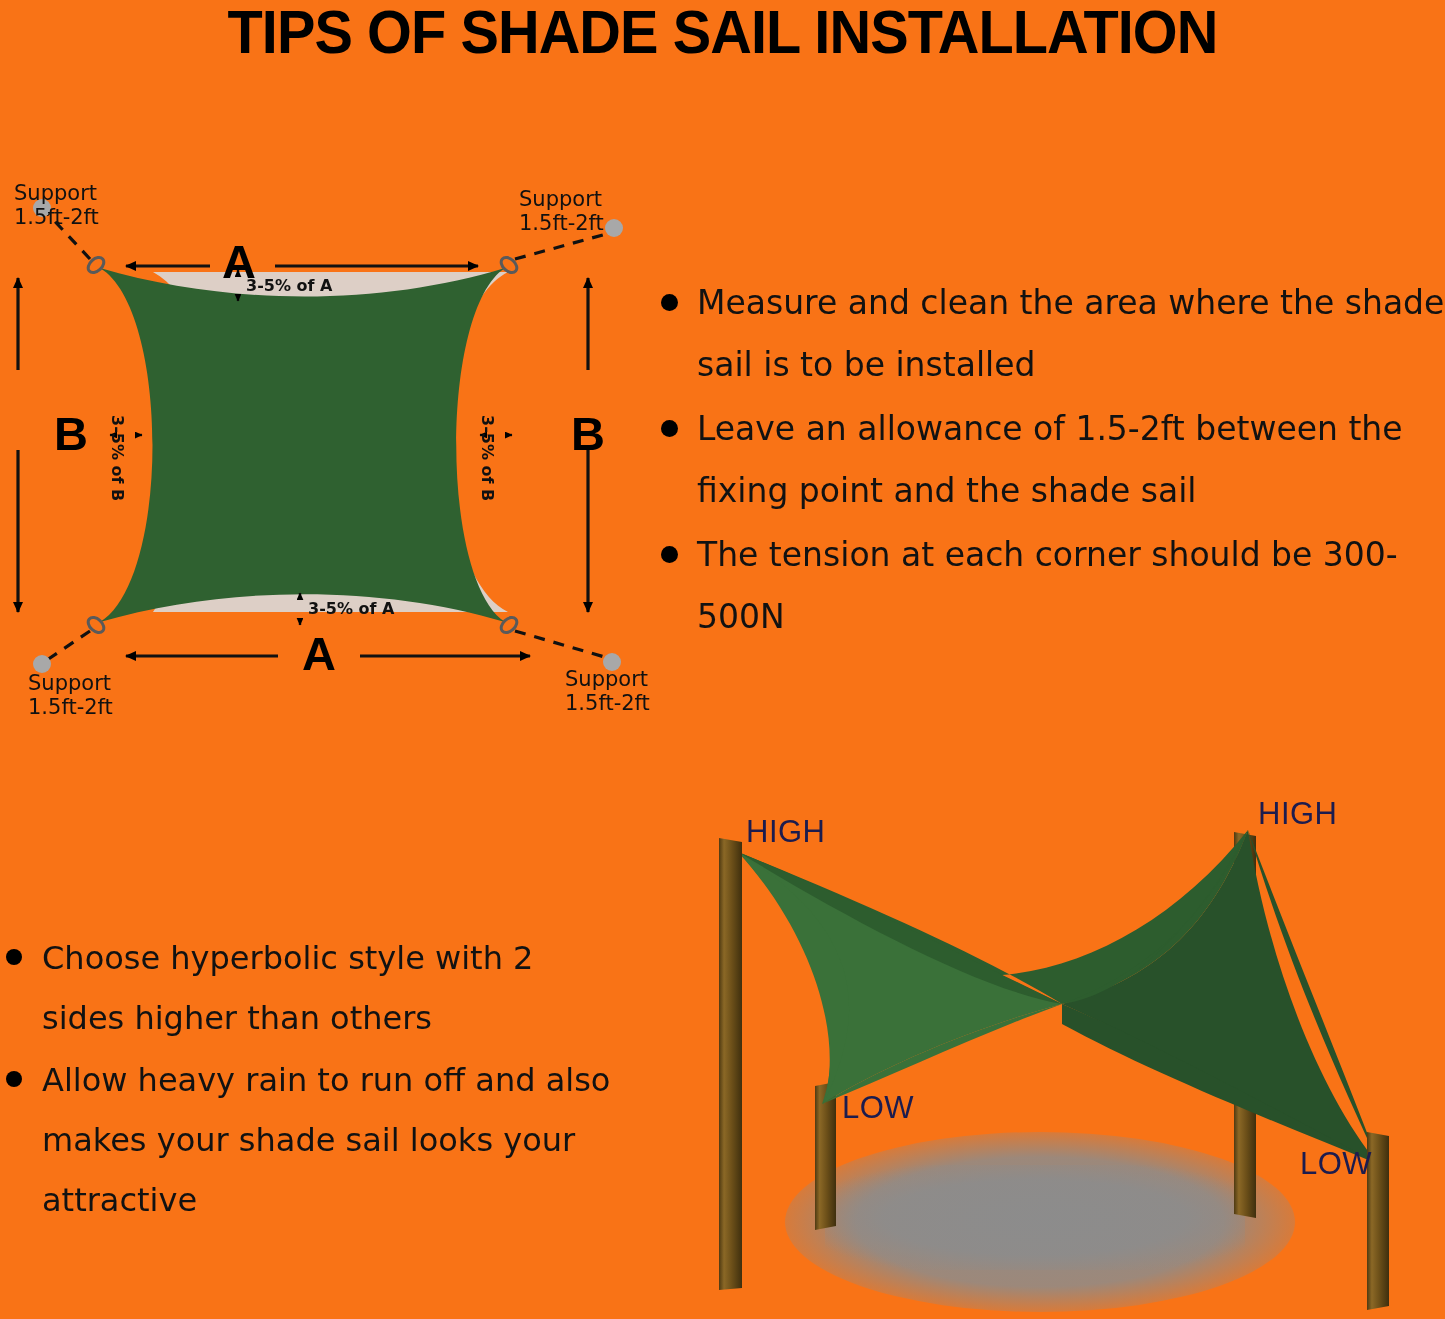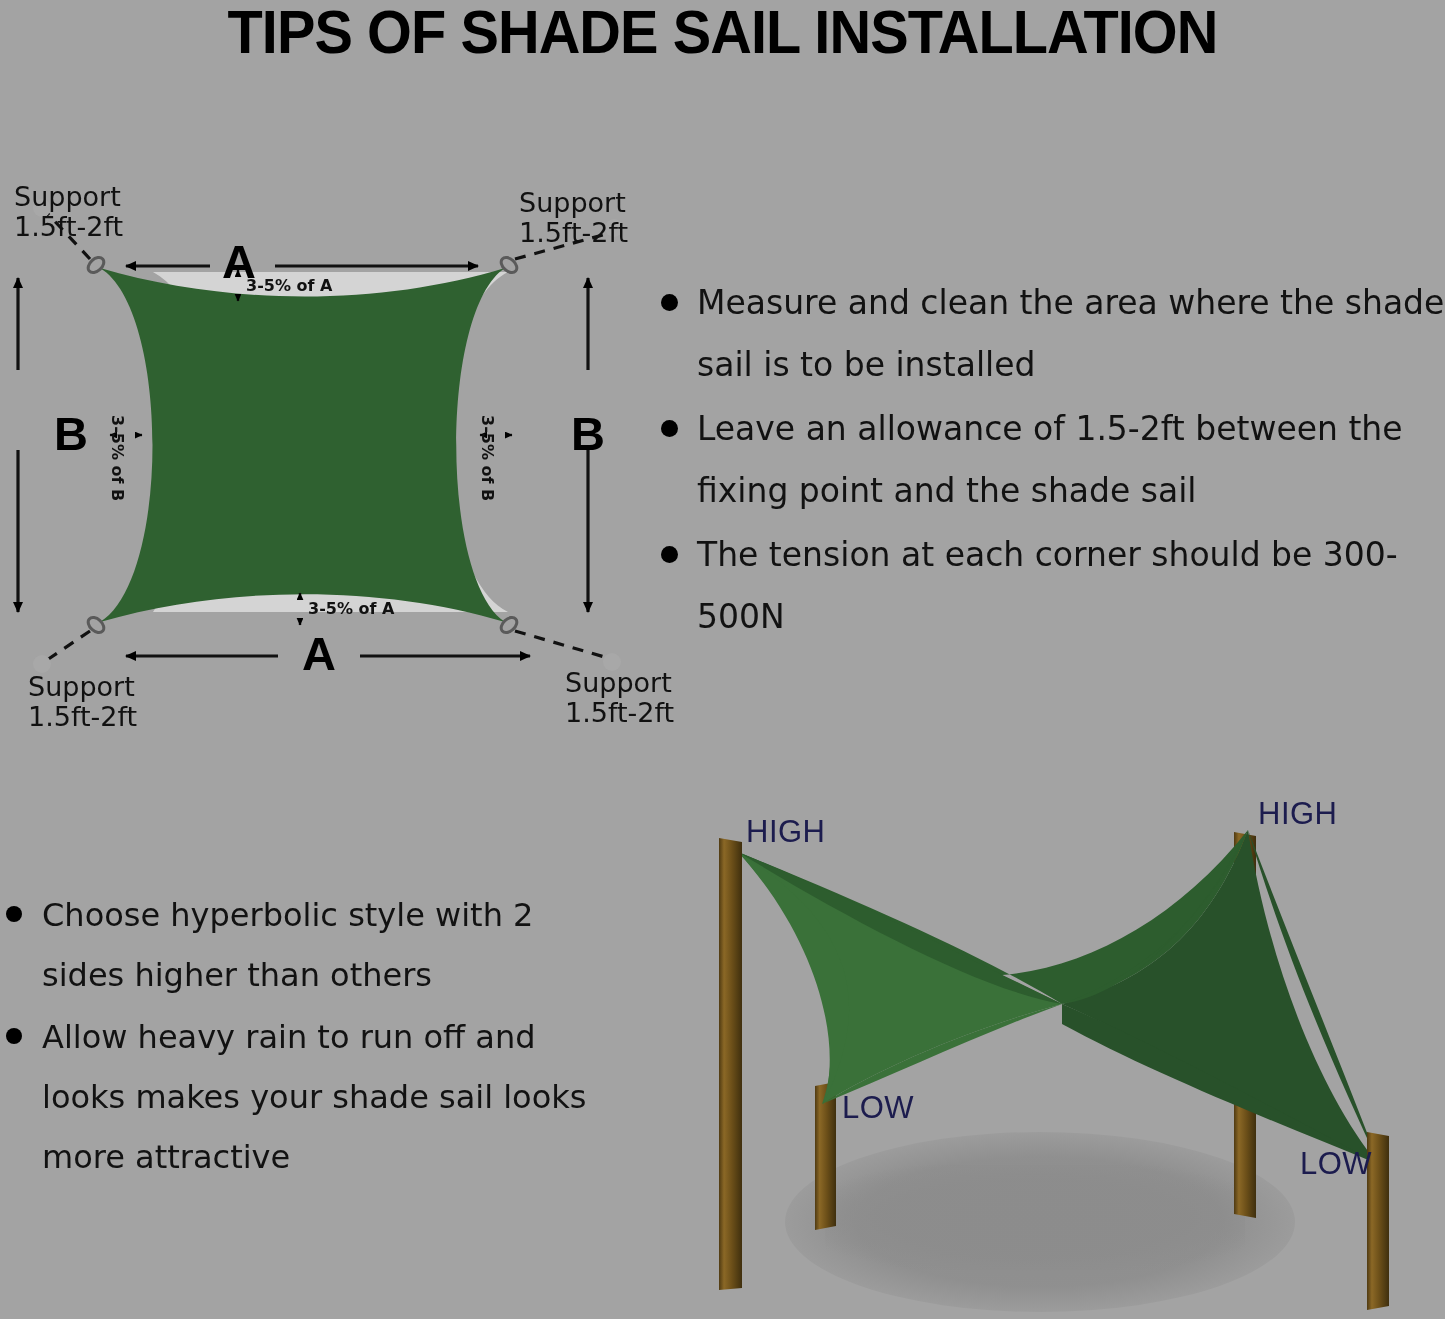--- a/index.html
+++ b/index.html
@@ -7,21 +7,21 @@
     padding: 0;
     background: #ffffff;
   }
   body {
     font-family: "DejaVu Sans", sans-serif;
   }
   #page {
     position: relative;
     width: 1445px;
     height: 1319px;
-    background: #a3a3a3;
+    background: #f97316;
     overflow: hidden;
   }
 
   
   #title {
     position: absolute;
     left: 0;
     top: -4px;
     width: 1445px;
     text-align: center;
@@ -39,21 +39,21 @@
   .abs { position: absolute; }
 
   .lbl {
     position: absolute;
     font-family: "DejaVu Sans", sans-serif;
     color: #111111;
     line-height: 1.12;
     white-space: pre;
   }
   .support-lbl {
-    font-size: 27px;
+    font-size: 21px;
     font-weight: 500;
   }
   .pct-lbl {
     font-size: 16px;
     font-weight: 600;
   }
   .dim-letter {
     position: absolute;
     font-family: "Liberation Sans", sans-serif;
     font-weight: bold;
@@ -227,23 +227,23 @@
     <div class="lbl pct-lbl rot90" style="left:126px; top:255px;">3-5% of B</div>
     <div class="lbl pct-lbl rot90" style="left:496px; top:255px;">3-5% of B</div>
   </div>
 
   <ul class="bullet-list" id="tips-right" style="left:655px; top:272px; width:800px;">
     <li class="bullet-item">Measure and clean the area where the shade sail is to be installed</li>
     <li class="bullet-item">Leave an allowance of 1.5-2ft between the fixing point and the shade sail</li>
     <li class="bullet-item">The tension at each corner should be 300-500N</li>
   </ul>
 
-  <ul class="bullet-list" id="tips-left" style="left:0px; top:885px; width:615px;">
+  <ul class="bullet-list" id="tips-left" style="left:0px; top:928px; width:615px;">
     <li class="bullet-item">Choose hyperbolic style with 2 sides higher than others</li>
-    <li class="bullet-item">Allow heavy rain to run off and looks makes your shade sail looks more attractive</li>
+    <li class="bullet-item">Allow heavy rain to run off and also makes your shade sail looks your attractive</li>
   </ul>
 
   <div class="abs" style="left:650px; top:790px; width:795px; height:529px;text-align:right;">
 
     <svg width="795" height="529" viewBox="0 0 795 529">
       <defs>
         <radialGradient id="groundShade" cx="50%" cy="50%" r="58%">
           <stop offset="0%" stop-color="#8c8c8c" stop-opacity="0.95"></stop>
           <stop offset="62%" stop-color="#8c8c8c" stop-opacity="0.85"></stop>
           <stop offset="100%" stop-color="#8c8c8c" stop-opacity="0"></stop>

